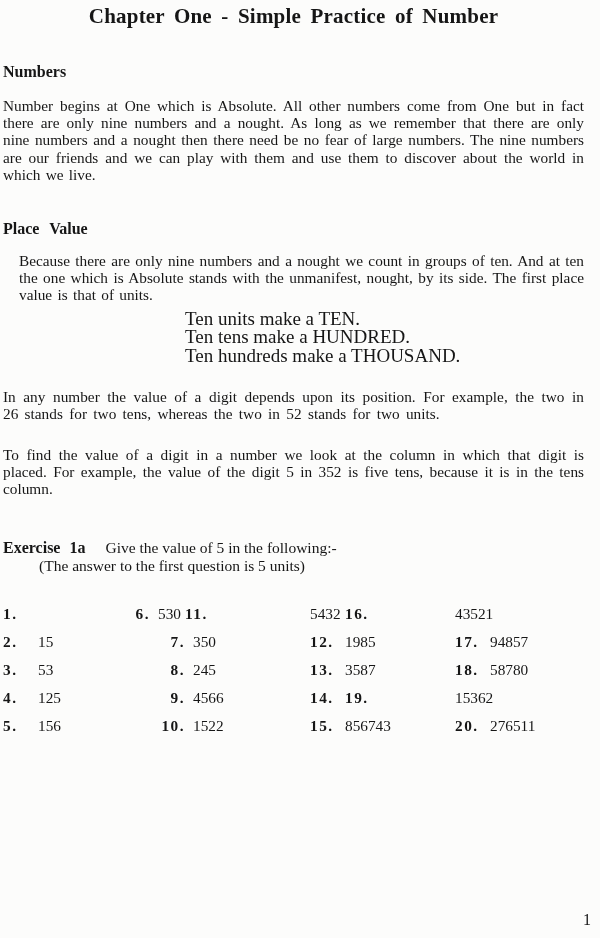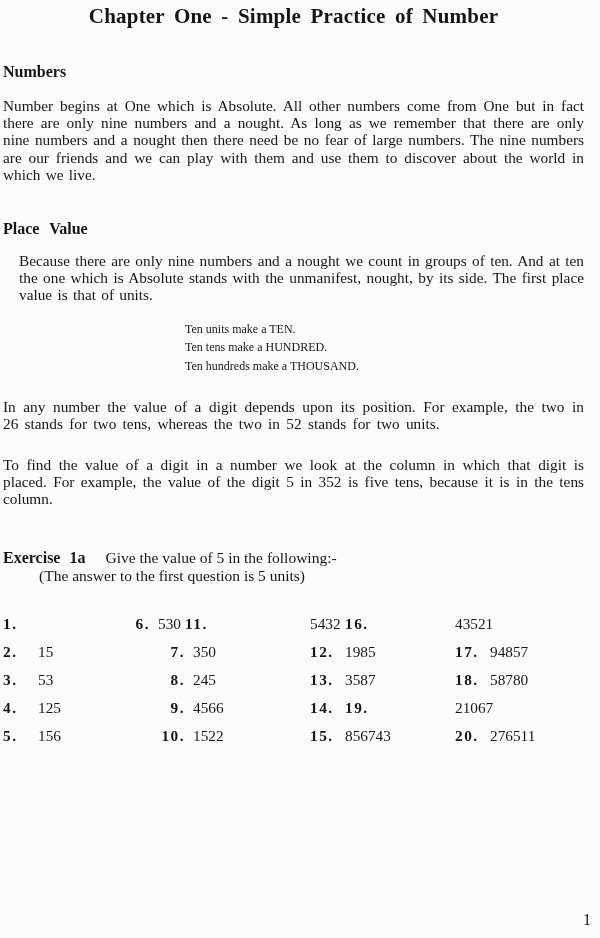--- a/index.html
+++ b/index.html
@@ -41,22 +41,22 @@
     line-height: 17.2px;
     text-align: justify;
     word-spacing: 1.5px;
   }
   p.p-numbers { margin-top: 17px; }
   p.p-place   { margin-top: 15px; margin-left: 16px; }
   p.p-names   { margin-top: 25px; word-spacing: 4px; }
   p.p-digit   { margin-top: 23px; word-spacing: 2.5px; }
   p.p-find    { margin-top: 23px; word-spacing: 2px; }
   .ten-block {
-    margin: 16px 0 0 182px;
-    font-size: 12px;
+    margin: 6px 0 0 182px;
+    font-size: 19px;
     line-height: 18.5px;
   }
   .ex-head {
     margin-top: 42px;
     font-size: 15.5px;
     line-height: 18px;
   }
   .ex-label {
     font-weight: bold;
     font-size: 16px;
@@ -152,21 +152,21 @@
       <span class="ex-val">58780</span>
     </div>
 
     <div class="ex-row">
       <span class="ex-num">4.</span>
       <span class="ex-val">125</span>
       <span class="ex-num r">9.</span>
       <span class="ex-val pad">4566</span>
       <span class="ex-num">14.</span>
       <span class="ex-num">19.</span>
-      <span class="ex-val">21067</span>
+      <span class="ex-val">15362</span>
     </div>
 
     <div class="ex-row">
       <span class="ex-num">5.</span>
       <span class="ex-val">156</span>
       <span class="ex-num r">10.</span>
       <span class="ex-val pad">1522</span>
       <span class="ex-num">15.</span>
       <span class="ex-val">856743</span>
       <span class="ex-num">20.</span>

